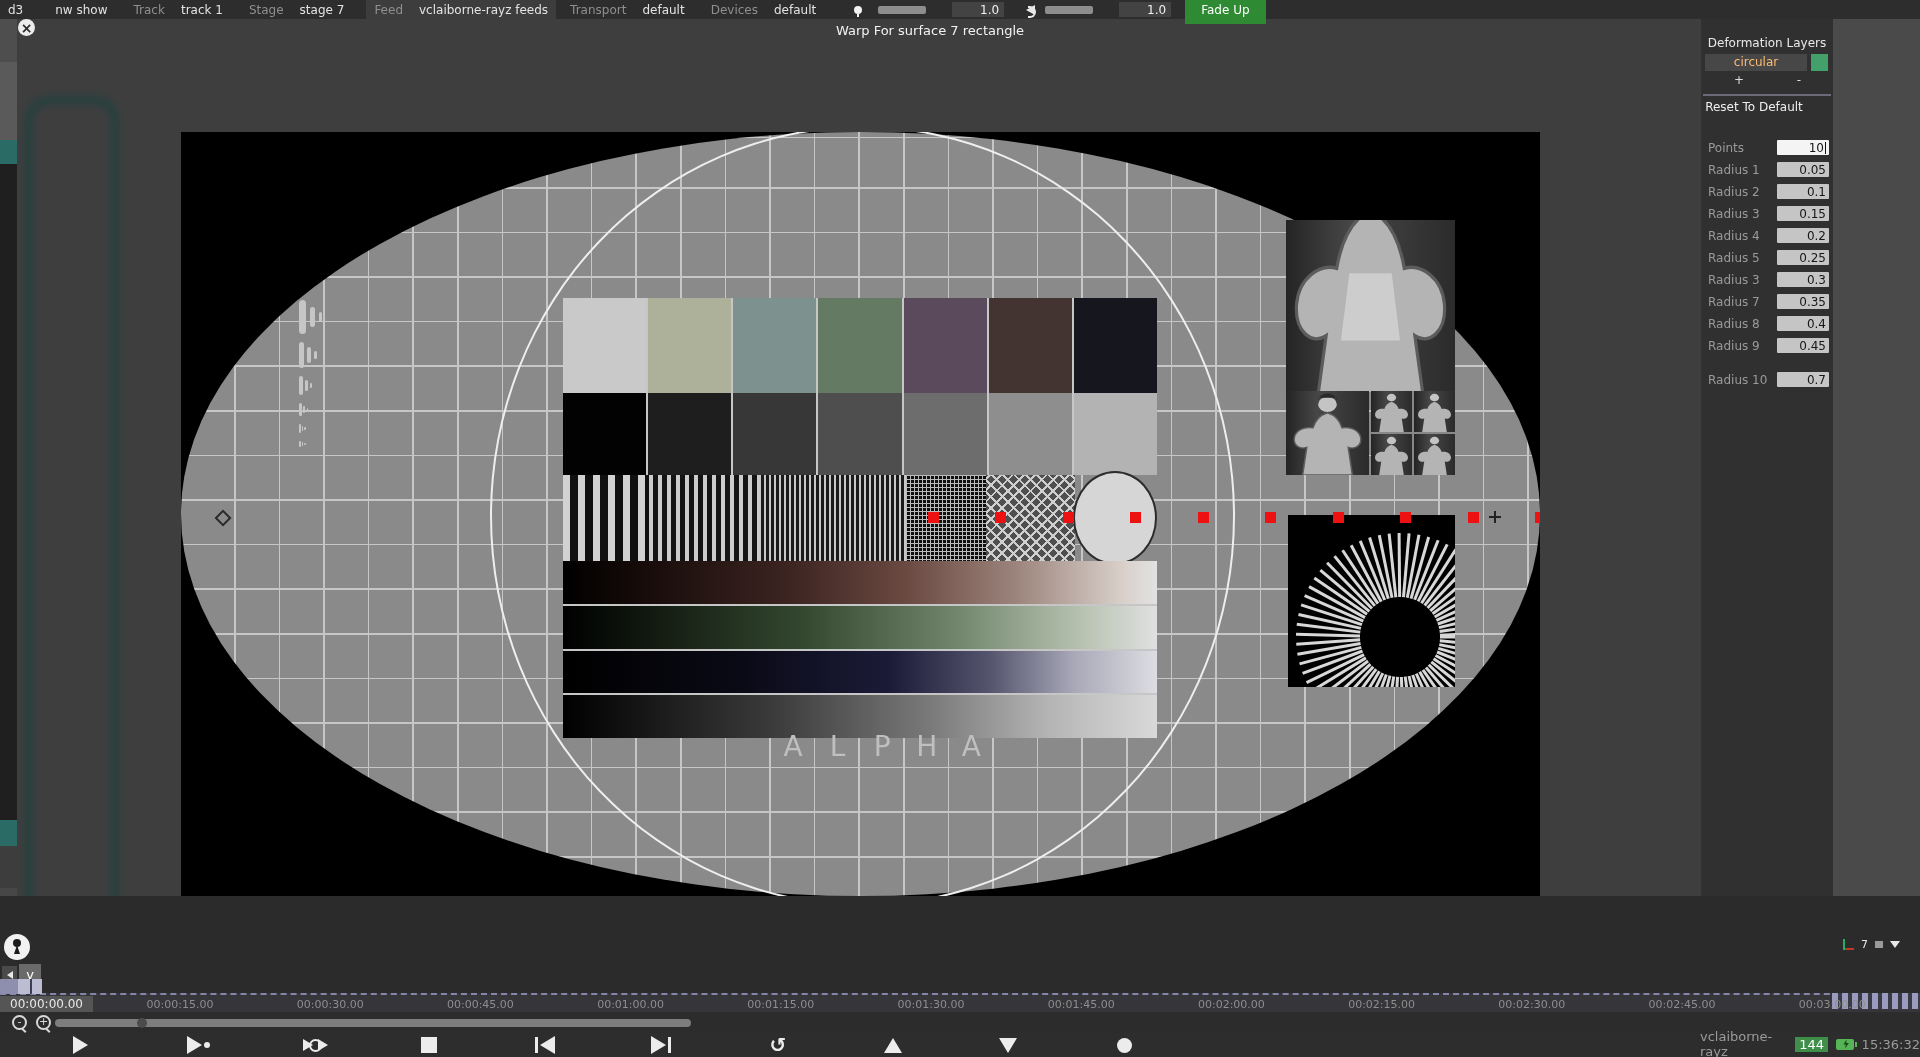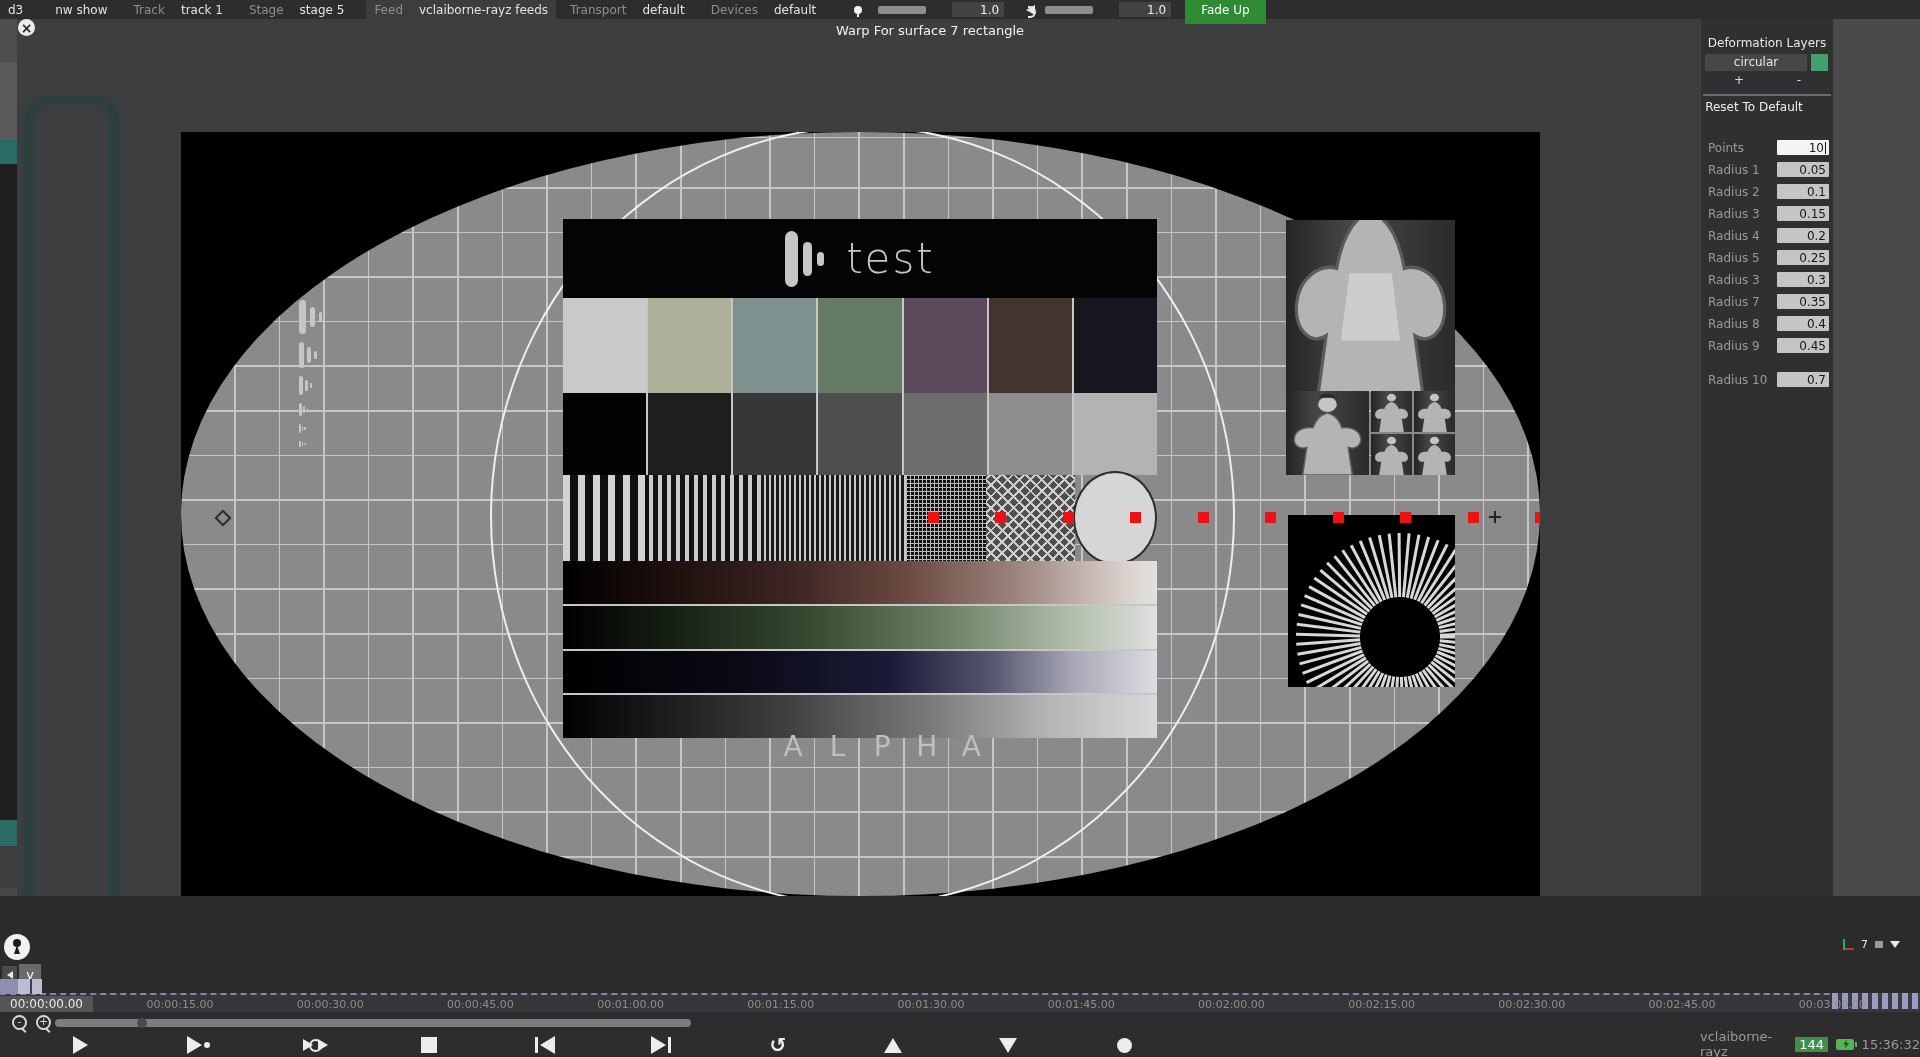--- a/index.html
+++ b/index.html
@@ -39,21 +39,21 @@
   #right-panel{left:1701px;top:19px;width:132px;height:974px;background:#303030;}
   #right-edge{left:1833px;top:19px;width:87px;height:974px;background:#4a4a4a;}
   #left-rail{left:0;top:19px;width:17px;height:1038px;background:#1f1f1f;}
   .railseg{position:absolute;left:0;width:17px;}
   #teal-ghost{left:24px;top:95px;width:76px;height:812px;border:10px solid #17433f;
               border-radius:26px;opacity:.5;filter:blur(3px);}
   
   #right-panel{font-size:12px;color:#b8b8b8;}
   #deform-title{position:absolute;left:0;top:17px;width:132px;text-align:center;color:#e8e8e8;}
   #layer-btn{position:absolute;left:4px;top:35px;width:102px;height:17px;background:#474747;
-             color:#e5e5e5;text-align:center;line-height:17px;}
+             color:#fdba74;text-align:center;line-height:17px;}
   #layer-color{position:absolute;left:110px;top:35px;width:17px;height:17px;background:#43a06b;}
   #add-layer{position:absolute;left:18px;top:54px;width:40px;text-align:center;color:#ddd;}
   #rem-layer{position:absolute;left:78px;top:54px;width:40px;text-align:center;color:#ddd;}
   #panel-divider{position:absolute;left:2px;top:75px;width:128px;height:2px;background:#6a6a78;}
   #reset-btn{position:absolute;left:0;top:81px;width:106px;text-align:center;color:#efefef;}
   .prow{position:absolute;left:0;width:132px;height:18px;}
   .prow .lbl{position:absolute;left:7px;top:2px;color:#9a9a9a;font-size:12px;}
   .prow .val{position:absolute;right:4px;top:1px;width:52px;height:15px;background:#c5c5c5;
              color:#161616;font-size:12px;display:flex;align-items:center;
              justify-content:flex-end;padding-right:3px;box-sizing:border-box;border-radius:1px;}
@@ -170,21 +170,21 @@
 </style>
 </head>
 <body>
 
 <div id="topbar">
   <span>d3</span>
   <span style="margin-left:24px;">nw show</span>
   <span class="dim" style="margin-left:18px;">Track</span>
   <span>track 1</span>
   <span class="dim" style="margin-left:18px;">Stage</span>
-  <span>stage 5</span>
+  <span>stage 7</span>
   <div id="feed-seg" style="margin-left:14px;">
     <span class="dim">Feed</span>
     <span>vclaiborne-rayz feeds</span>
   </div>
   <span class="dim" style="margin-left:14px;">Transport</span>
   <span>default</span>
   <span class="dim" style="margin-left:18px;">Devices</span>
   <span>default</span>
   <span class="bulb" style="margin-left:30px;"></span>
   <span class="sliderbar"></span>
@@ -267,28 +267,20 @@
         <div class="lbl">Radius 10</div>
         <div class="val">0.7</div>
       </div>
     </div>
 </div>
 
 <div class="abs" id="pattern">
   <div id="ellipse"></div>
   <div id="white-ring"></div>
 
-  <div id="banner">
-    <div class="wave">
-      <i style="width:13px;height:56px;"></i>
-        <i style="width:9px;height:34px;"></i>
-        <i style="width:7px;height:14px;"></i>
-    </div>
-    <div id="logo-text">test</div>
-  </div>
 
   <div class="cellrow" id="swatches" style="top:166px;height:95px;">
       <div class="cell" style="background: rgb(201, 201, 201);"></div>
       <div class="cell" style="background: rgb(174, 177, 154);"></div>
       <div class="cell" style="background: rgb(125, 145, 142);"></div>
       <div class="cell" style="background: rgb(101, 122, 98);"></div>
       <div class="cell" style="background: rgb(91, 74, 92);"></div>
       <div class="cell" style="background: rgb(68, 52, 49);"></div>
       <div class="cell" style="background: rgb(22, 22, 31);"></div>
     </div>

